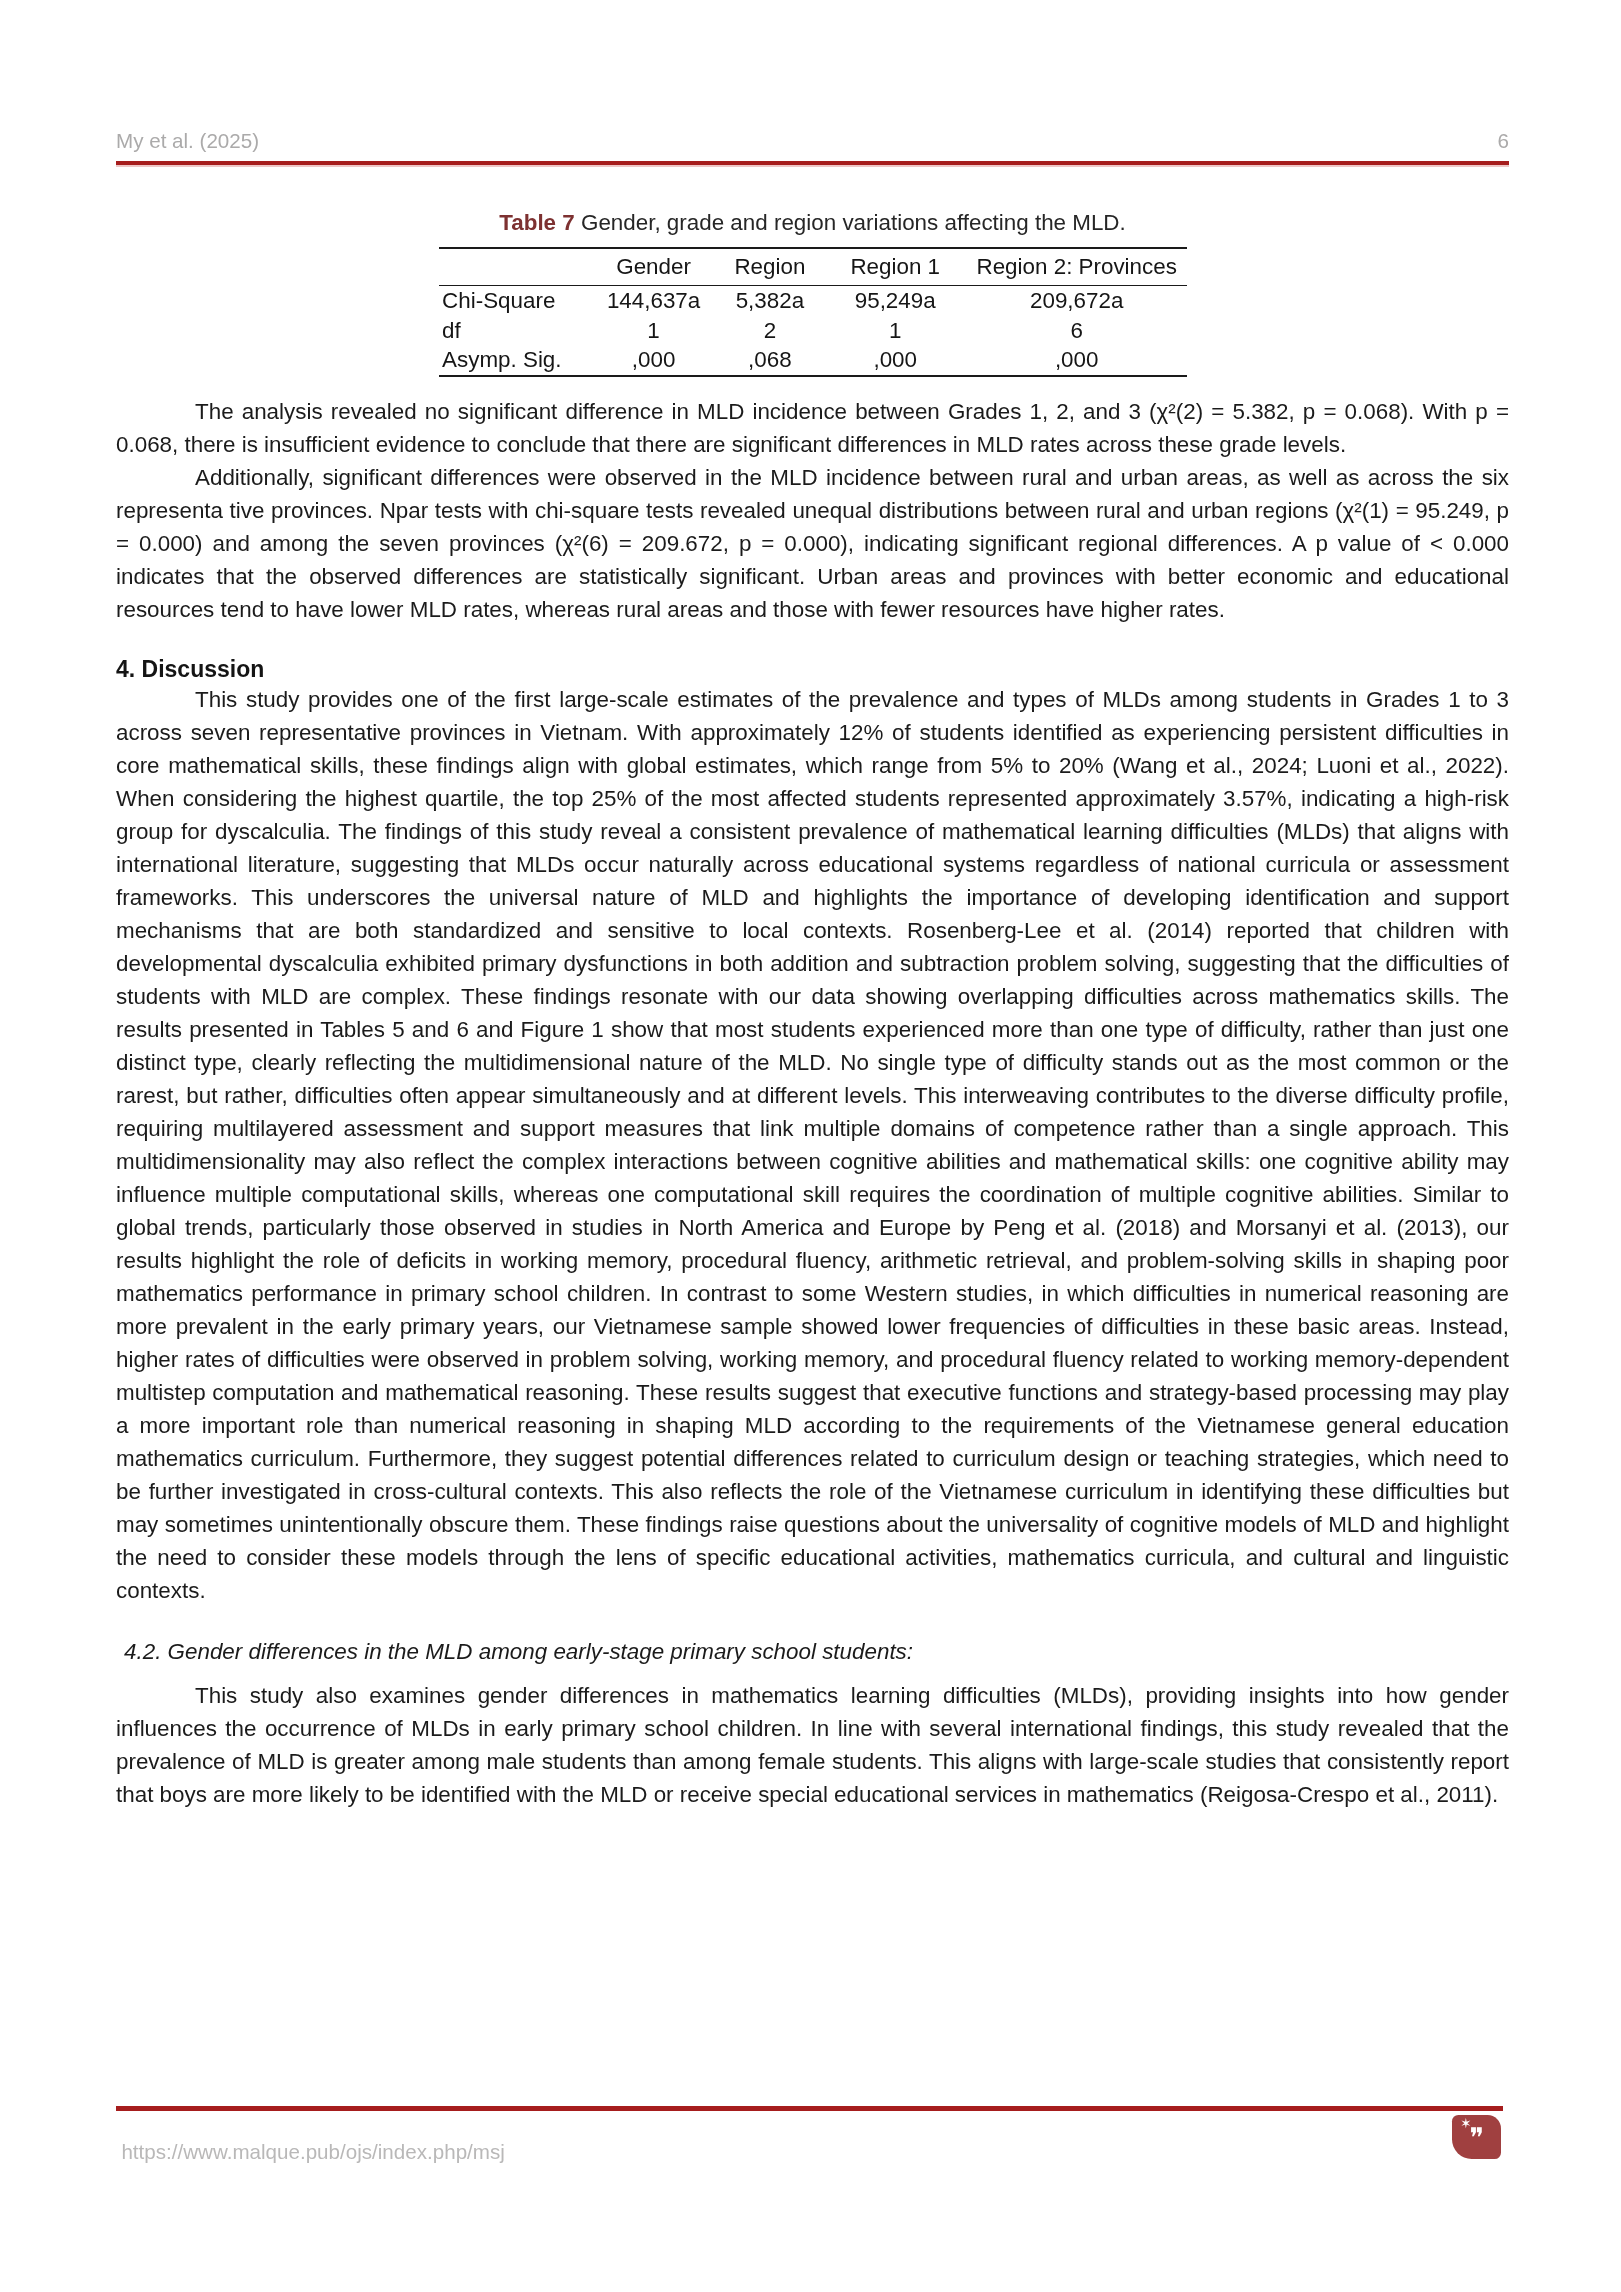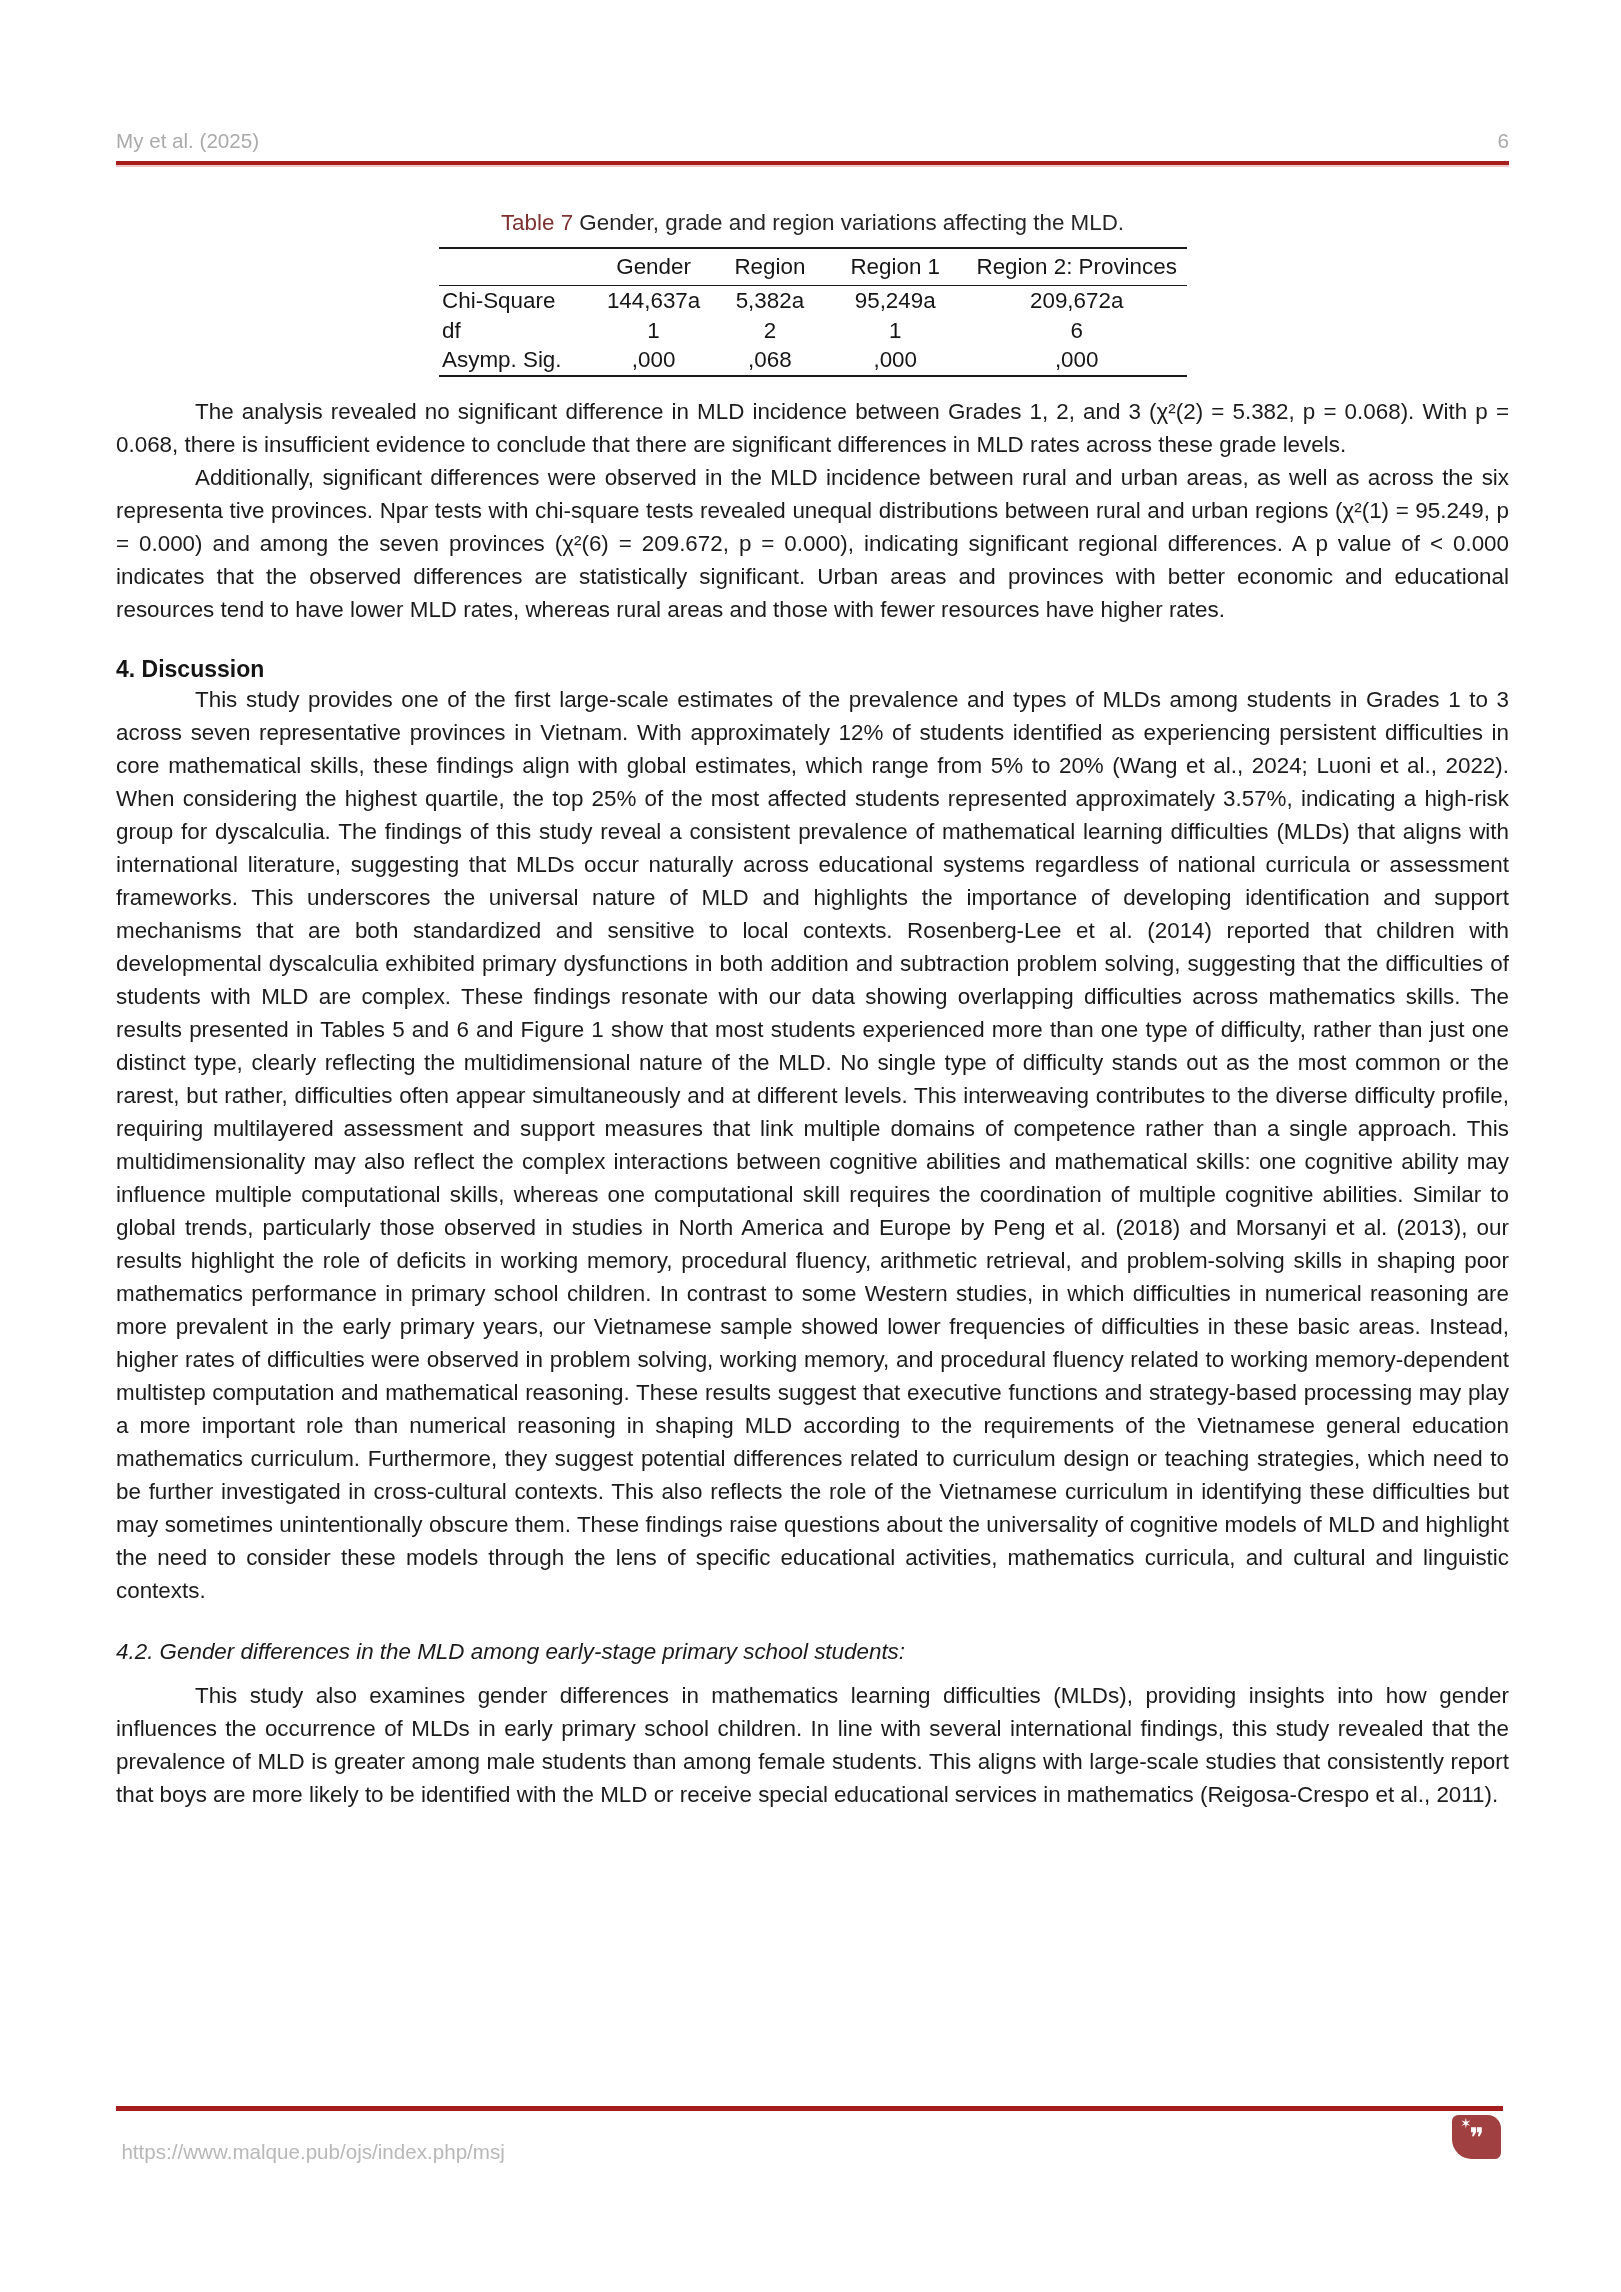--- a/index.html
+++ b/index.html
@@ -21,21 +21,21 @@
     font-size:20.6px; color:#abaaaa;
   }
   .header-rule {
     margin-top:8px; height:6.3px; background:#a61d1d;
     border-bottom:2.7px solid #eec6c6;
   }
 
   
   .table-block { margin-top:43px; text-align:center; }
   .tbl-caption { font-size:22.4px; color:#262626; }
-  .tbl-label { color:#7d3131; font-weight:normal; }
+  .tbl-label { color:#7d3131; font-weight:bold; }
   table.data {
     margin:10.7px auto 0; border-collapse:collapse;
     font-size:22.4px; color:#161616; table-layout:fixed; width:748px;
   }
   table.data thead tr { border-top:2.7px solid #1a1a1a; border-bottom:1.8px solid #1a1a1a; }
   table.data tbody tr:last-child { border-bottom:2.7px solid #1a1a1a; }
   table.data th { font-weight:normal; height:38px; vertical-align:middle; text-align:center; }
   table.data td { height:30px; vertical-align:middle; text-align:center; }
   table.data .c0 { width:152px; text-align:left; padding-left:3.6px; }
   table.data .c1 { width:125px; }
@@ -52,21 +52,21 @@
   h2.sec {
     font-size:23px; font-weight:bold; color:#141414;
     margin-top:30px; margin-bottom:0;
   }
   h3.subsec {
     font-size:22.4px; font-weight:normal; font-style:italic; color:#1b1b1b;
     margin-top:30px; margin-bottom:25px;
   }
   .bodytext p.first-after-table { margin-top:18px; }
   .bodytext p.after-heading { margin-top:0; }
-  h3.subsec.second { margin-top:32px; margin-bottom:14.3px; }
+  h3.subsec.second { margin-top:32px; margin-bottom:14.3px;margin-left:8px; }
 
   
   .footer { position:absolute; left:116px; right:118px; top:2106px; }
   .footer-rule { height:4.5px; background:#a61d1d; }
   .footer-url {
     display:inline-block; margin-top:29px; padding-left:5.4px;
     font-size:20.6px; color:#b9b8b8; text-decoration:none;
   }
   .logo-badge {
     position:absolute; right:1.8px; top:9px;

